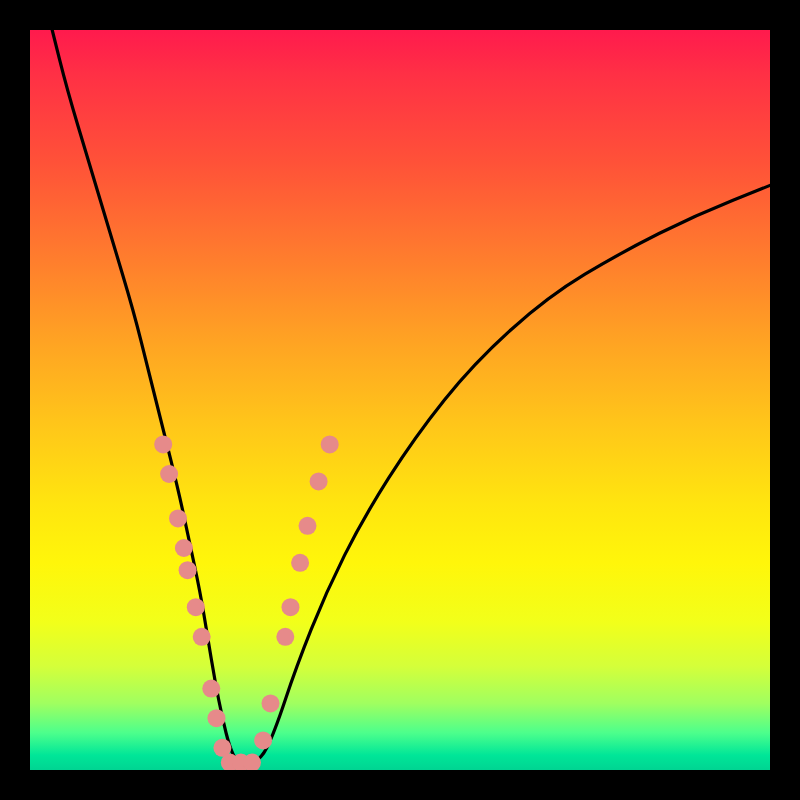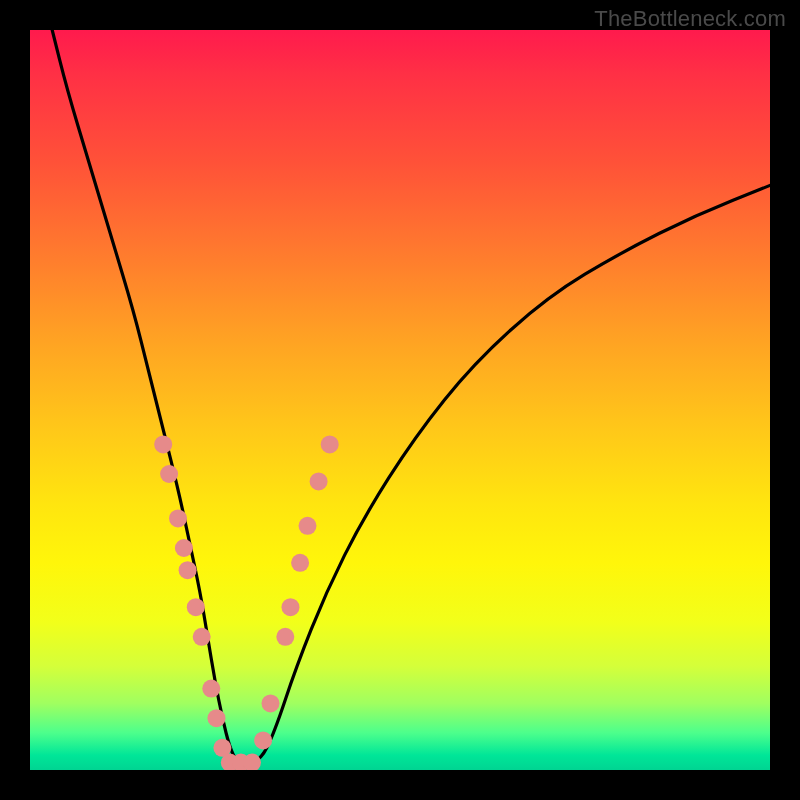--- a/index.html
+++ b/index.html
@@ -85,14 +85,13 @@
           <circle cx="240.5" cy="673.4" r="9" fill="#e68a8a"></circle>
           <circle cx="255.3" cy="606.8" r="9" fill="#e68a8a"></circle>
           <circle cx="260.5" cy="577.2" r="9" fill="#e68a8a"></circle>
           <circle cx="270.1" cy="532.8" r="9" fill="#e68a8a"></circle>
           <circle cx="277.5" cy="495.8" r="9" fill="#e68a8a"></circle>
           <circle cx="288.6" cy="451.4" r="9" fill="#e68a8a"></circle>
           <circle cx="299.7" cy="414.4" r="9" fill="#e68a8a"></circle>
         </g>
     </svg>
   </div>
-  <div class="watermark">TheBottleneck.com</div>
 </div>
 
 </body></html>

